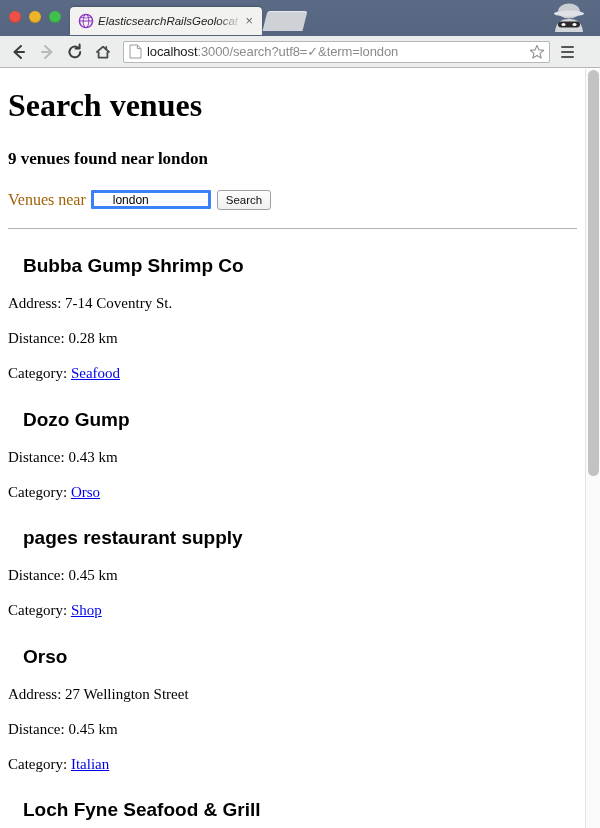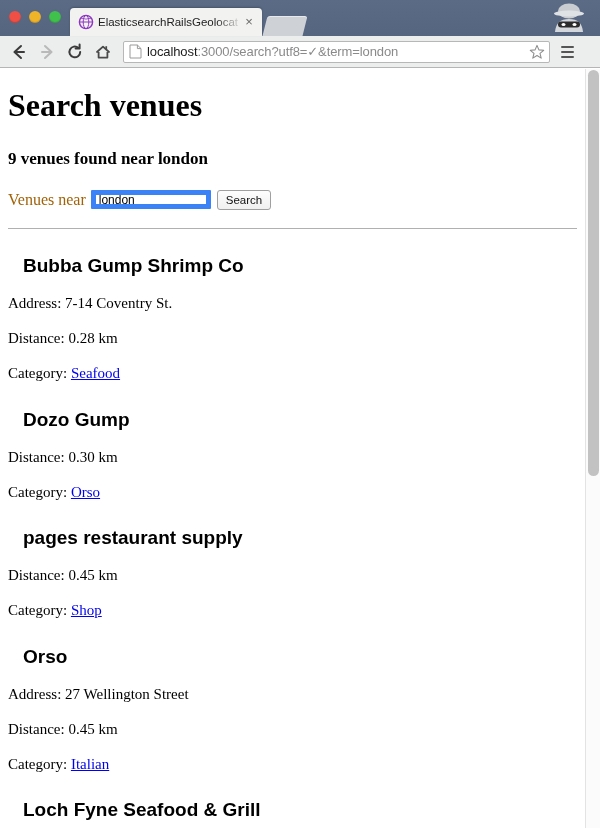--- a/index.html
+++ b/index.html
@@ -40,22 +40,23 @@
     box-shadow: inset 0 -1px 1px rgba(0,0,0,.18);
   }
   .tl-close  { background: #ef4f45; }
   .tl-min    { background: #f0b429; }
   .tl-max    { background: #3fc14c; }
 
   #tabstrip {
     position: absolute;
     left: 70px; bottom: 0;
     display: flex;
-    align-items: flex-end;
+    align-items: center;
     height: 30px;
+    font-style: italic;
   }
 
   .tab {
     position: relative;
     height: 28px;
     background: #f2f2f1;
     border-top-left-radius: 4px;
     border-top-right-radius: 4px;
     display: flex;
     align-items: center;
@@ -193,22 +194,22 @@
     font-family: "Liberation Serif", serif;
     font-size: 16px;
     color: #a16207;
     margin-right: 5px;
   }
   #search-input {
     width: 120px;
     height: 19px;
     font-family: "Liberation Sans", sans-serif;
     font-size: 12px;
-    padding: 1px 3px;
-    border: 5px solid #3b82f6;
+    padding: 1px 19px;
+    border: 3px solid #3b82f6;
     border-radius: 1px;
     background: #fff;
     color: #000;
     outline: none;
   }
   #search-button {
     margin-left: 6px;
     height: 20px;
     font-family: "Liberation Sans", sans-serif;
     font-size: 11.5px;
@@ -377,21 +378,21 @@
 
       <div id="venue-list">
           <div class="venue">
             <h3>Bubba Gump Shrimp Co</h3>
             <p><span>Address: </span><span>7-14 Coventry St.</span></p>
             <p><span>Distance: </span><span>0.28 km</span></p>
             <p><span>Category: </span><a href="#">Seafood</a></p>
           </div>
           <div class="venue">
             <h3>Dozo Gump</h3>
-            <p><span>Distance: </span><span>0.30 km</span></p>
+            <p><span>Distance: </span><span>0.43 km</span></p>
             <p><span>Category: </span><a href="#">Orso</a></p>
           </div>
           <div class="venue">
             <h3>pages restaurant supply</h3>
             <p><span>Distance: </span><span>0.45 km</span></p>
             <p><span>Category: </span><a href="#">Shop</a></p>
           </div>
           <div class="venue">
             <h3>Orso</h3>
             <p><span>Address: </span><span>27 Wellington Street</span></p>

